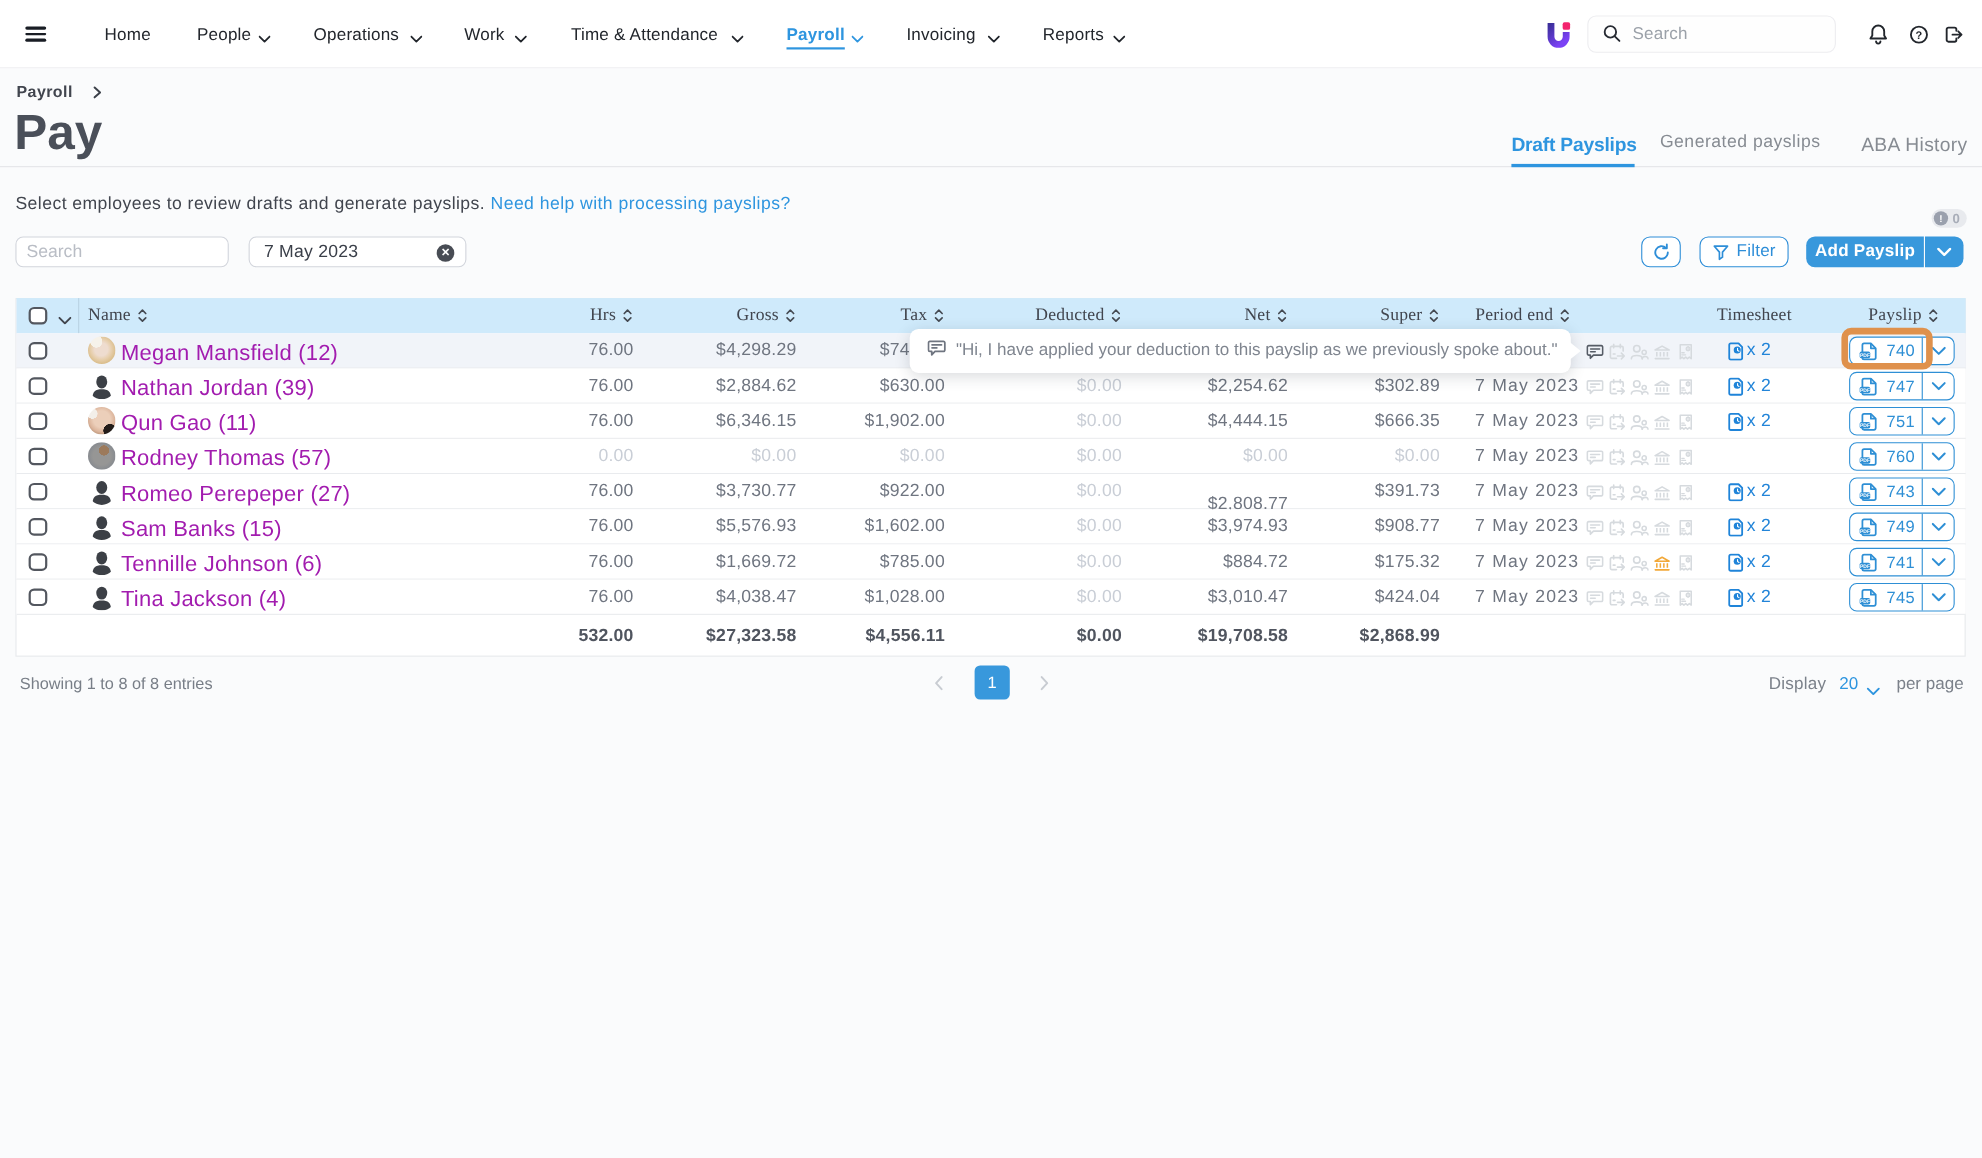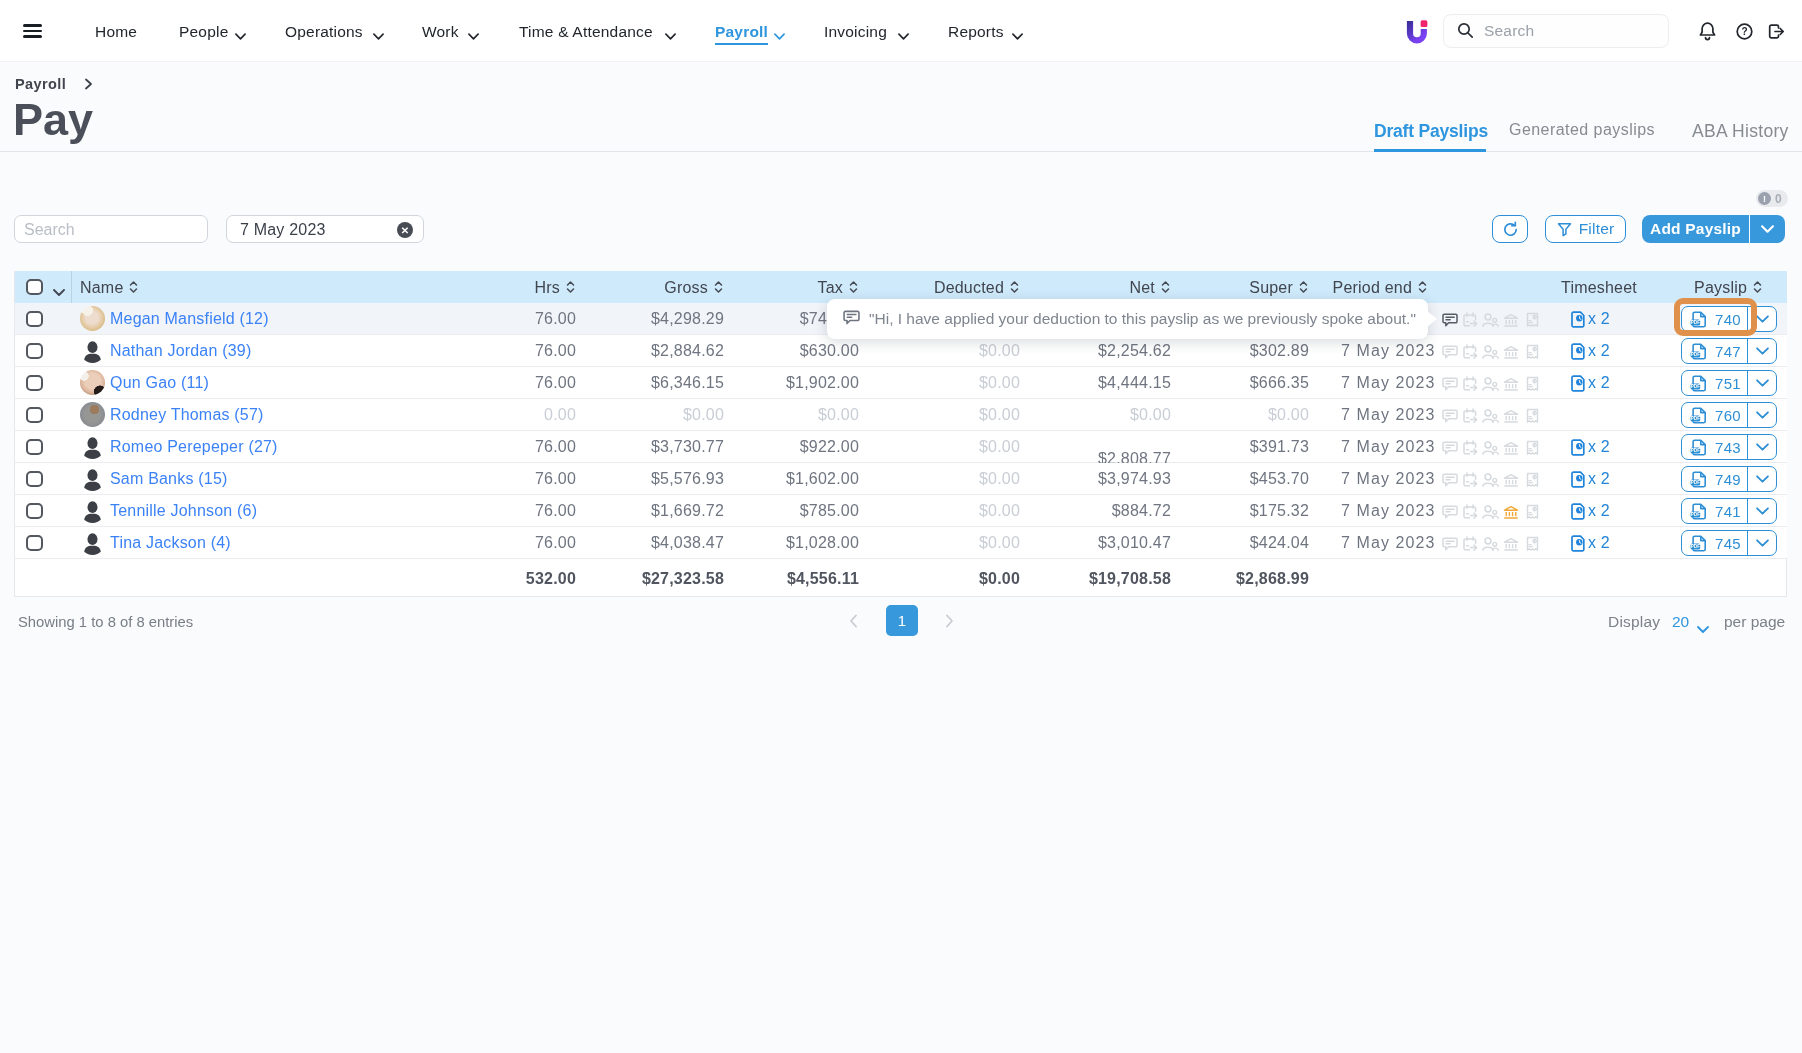--- a/index.html
+++ b/index.html
@@ -1,21 +1,21 @@
 <!DOCTYPE html>
 <html><head><meta charset="utf-8"><style>
 * { margin:0; padding:0; box-sizing:border-box; }
 body { font-family:"Liberation Sans", sans-serif; background:#fafbfc; }
 #wrap { position:relative; width:1802px; height:1053px; overflow:hidden; background:#fafbfc; }
 .navbar { position:absolute; left:0; top:0; width:1802px; height:62px; background:#fff; border-bottom:1px solid #f1f1f3; }
 .navlink { position:absolute; top:23px; font-size:15.5px; color:#22262c; font-weight:500; letter-spacing:.2px; }
 .navlink.active { color:#2e95df; font-weight:700; border-bottom:2px solid #2e95df; padding-bottom:2px; }
-.hcell { position:absolute; display:flex; align-items:flex-start; font-size:16px; color:#41454e; letter-spacing:.2px; height:16px; }
+.hcell { position:absolute; display:flex; align-items:center; font-size:16px; color:#41454e; letter-spacing:.2px; height:16px;font-family:Liberation Serif, serif; }
 .num { position:absolute; font-size:16px; letter-spacing:.2px; white-space:nowrap; }
-.nm { position:absolute; font-size:16px; color:#3b82f6; font-weight:500; letter-spacing:.2px; }
+.nm { position:absolute; font-size:20px; color:#a21caf; font-weight:500; letter-spacing:.2px; }
 .tot { position:absolute; font-size:16px; color:#50555f; font-weight:700; letter-spacing:.2px; }
 .row { position:absolute; left:15px; width:1772px; height:32px; border-bottom:1px solid #e9ebee; }
 .cb { position:absolute; width:17px; height:16px; border:2px solid #53575f; border-radius:5px; background:#fff; }
 .av { width:25px; height:25px; border-radius:50%; overflow:hidden; }
 .slipbtn { position:absolute; display:flex; height:26px; border:1.4px solid #2e8fd5; border-radius:7px; background:#fff; }
 .slipmain { display:flex; align-items:center; width:66px; padding-left:8px; border-right:1.4px solid #2e8fd5; }
 .slipmain span { font-size:15px; color:#2e8fd5; margin-left:7px; letter-spacing:.3px; }
 .slipchev { width:28px; display:flex; align-items:center; justify-content:center; }
 .btn { position:absolute; display:flex; align-items:center; justify-content:center; border-radius:8px; }
 </style></head>
@@ -95,20 +95,21 @@
       <path d="M2 1.5 L7 6 L2 10.5" stroke="#3c414a" stroke-width="1.8" stroke-linecap="round" stroke-linejoin="round"></path>
     </svg>
 <div style="position:absolute;left:13px;top:94px;font-size:45px;font-weight:700;color:#4a4f59;letter-spacing:0px">Pay</div>
 
 <div style="position:absolute;left:0;top:151px;width:1802px;height:1px;background:#e4e5e8"></div>
 <div style="position:absolute;left:1374px;top:121px;font-size:17.5px;font-weight:700;color:#2e95df;letter-spacing:-.2px">Draft Payslips</div>
 <div style="position:absolute;left:1374px;top:149px;width:112px;height:3px;background:#2e95df"></div>
 <div style="position:absolute;left:1509px;top:121px;font-size:16px;color:#868b92;letter-spacing:.45px">Generated payslips</div>
 <div style="position:absolute;left:1692px;top:121px;font-size:17.5px;color:#868b92;letter-spacing:.3px">ABA History</div>
 
+<div style="position:absolute;left:14px;top:177px;font-size:16px;color:#41454e;letter-spacing:.4px">Select employees to review drafts and generate payslips. <span style="color:#2e95df">Need help with processing payslips?</span></div>
 
 <div style="position:absolute;left:14px;top:215px;width:194px;height:28px;border:1px solid #d2d5dc;border-radius:7px;background:#fff"></div>
 <div style="position:absolute;left:24px;top:221px;font-size:16px;color:#b9bdc5">Search</div>
 <div style="position:absolute;left:226px;top:215px;width:198px;height:28px;border:1px solid #d2d5dc;border-radius:7px;background:#fff"></div>
 <div style="position:absolute;left:240px;top:221px;font-size:16px;color:#3a3f49;letter-spacing:.2px">7 May 2023</div>
 <div style="position:absolute;left:397px;top:222px;width:16px;height:16px;border-radius:50%;background:#484c54;color:#fff;font-size:10px;font-weight:700;display:flex;align-items:center;justify-content:center">✕</div>
 
 <div style="position:absolute;left:1756px;top:190px;width:32px;height:17px;border-radius:9px;background:#e8eaee;display:flex;align-items:center;padding-left:2px">
   <div style="width:13px;height:13px;border-radius:50%;background:#9aa0ad;color:#fff;font-size:9px;font-weight:700;display:flex;align-items:center;justify-content:center">!</div>
   <div style="margin-left:4px;font-size:12px;font-weight:700;color:#a8adb8">0</div>
@@ -503,21 +504,21 @@
           <ellipse cx="12.5" cy="9.2" rx="5" ry="5.9" fill="#3c4046"></ellipse>
           <path d="M4 25 c0 -7.6 2.8 -9.2 8.5 -9.2 c5.7 0 8.5 1.6 8.5 9.2 z" fill="#3c4046"></path>
         </svg></div>
     </div>
     <div class="nm" style="left:110px;top:470px">Sam Banks (15)</div>
     <div class="num" style="right:1226px;top:470px;color:#6f7580;">76.00</div>
     <div class="num" style="right:1078px;top:470px;color:#6f7580;">$5,576.93</div>
     <div class="num" style="right:943px;top:470px;color:#6f7580;">$1,602.00</div>
     <div class="num" style="right:782px;top:470px;color:#c9ced6;">$0.00</div>
     <div class="num" style="right:631px;top:470px;color:#6f7580;">$3,974.93</div>
-    <div class="num" style="right:493px;top:470px;color:#6f7580;">$453.70</div>
+    <div class="num" style="right:493px;top:470px;color:#6f7580;">$908.77</div>
     <div class="num" style="left:1341px;top:470px;color:#6f7580;letter-spacing:1.1px">7 May 2023</div>
     <div style="position:absolute;left:1442px;top:472px"><svg width="16" height="16" viewBox="0 0 16 16" fill="none">
         <path d="M2.2 2.2 h11.6 a1.2 1.2 0 0 1 1.2 1.2 v6.2 a1.2 1.2 0 0 1 -1.2 1.2 h-7.2 l-2.8 2.9 v-2.9 h-1.6 a1.2 1.2 0 0 1 -1.2 -1.2 v-6.2 a1.2 1.2 0 0 1 1.2 -1.2 z" stroke="#d6dade" stroke-width="1.5" stroke-linejoin="round"></path>
         <path d="M4 5.2 h8.2" stroke="#d6dade" stroke-width="1.4" stroke-linecap="round"></path>
         <path d="M4 7.8 h4.2" stroke="#d6dade" stroke-width="1.4" stroke-linecap="round"></path>
       </svg></div>
     <div style="position:absolute;left:1462px;top:472px"><svg width="16" height="16" viewBox="0 0 16 16" fill="none">
         <path d="M13.6 7.2 v-3 a1.3 1.3 0 0 0 -1.3 -1.3 h-9 a1.3 1.3 0 0 0 -1.3 1.3 v8.3 a1.3 1.3 0 0 0 1.3 1.3 h4.2" stroke="#d6dade" stroke-width="1.5" stroke-linecap="round"></path>
         <path d="M5 1 v3.2 M11 1 v3.2" stroke="#d6dade" stroke-width="1.5" stroke-linecap="round"></path>
         <path d="M4.6 9.8 h1.6" stroke="#d6dade" stroke-width="1.5" stroke-linecap="round"></path>

